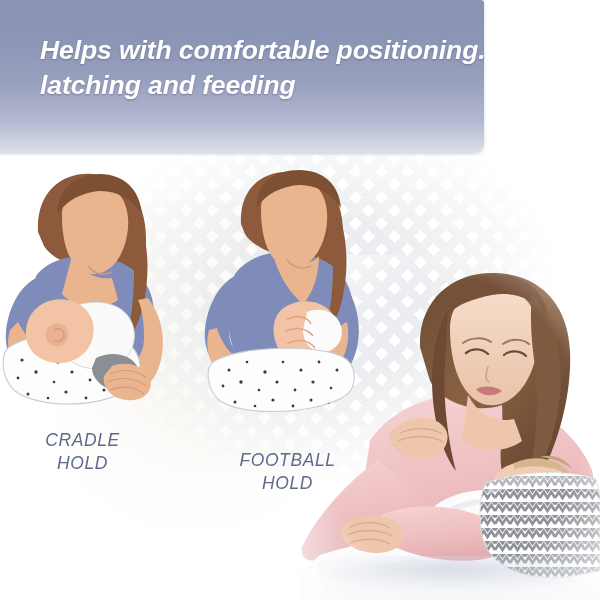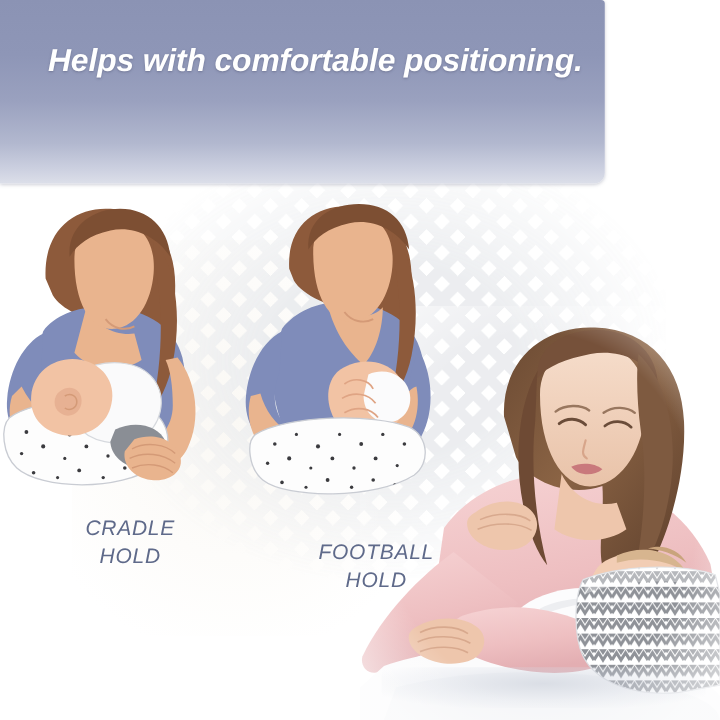--- a/index.html
+++ b/index.html
@@ -39,26 +39,27 @@
     width: 300px;
     height: 330px;
     background: radial-gradient(ellipse at 45% 45%, #faf8f4 0%, #fdfcfa 45%, rgba(255,255,255,0) 78%);
   }
 
   
   .banner {
     position: absolute;
     left: 0;
     top: 0;
-    width: 504px;
+    width: 460px;
     height: 153px;
     border-bottom-right-radius: 9px;
     border-top-right-radius: 3px;
     background: linear-gradient(180deg, #8b93b4 0%, #8e96b7 30%, #9aa1bf 55%, #b2b8cf 78%, #ccd0e0 92%, #dcdfe9 100%);
     box-shadow: 0 1px 3px rgba(120,125,150,0.35);
+    padding-left: 24px;
   }
   .banner-text {
     position: absolute;
     left: 40px;
     top: 33px;
     width: 520px;
     color: #ffffff;
     font-size: 26.5px;
     font-weight: bold;
     font-style: italic;
@@ -74,21 +75,20 @@
 
   .caption {
     position: absolute;
     color: #5f6a8a;
     font-size: 17.5px;
     font-style: italic;
     line-height: 23px;
     letter-spacing: 0.6px;
     text-align: center;
     white-space: nowrap;
-    margin-left: 26px;
   }
   .cap-cradle { left: 0px; top: 429px; width: 165px; }
   .cap-football { left: 195px; top: 449px; width: 185px; }
   .cap-l2 { display: block; }
 
   
   .photo { position: absolute; left: 300px; top: 255px; width: 300px; height: 345px; }
   .photo svg { display: block; }
 
   .floor-shadow {
@@ -326,16 +326,17 @@
   </div>
 
   <div class="caption cap-football">
     <span>FOOTBALL</span>
     <span class="cap-l2">HOLD</span>
   </div>
 
   <div class="banner">
     <div class="banner-text">
       <span class="banner-line">Helps with comfortable positioning.</span>
+      <span class="banner-line">latching and feeding</span>
     </div>
   </div>
 
 </div>
 
 </body></html>

